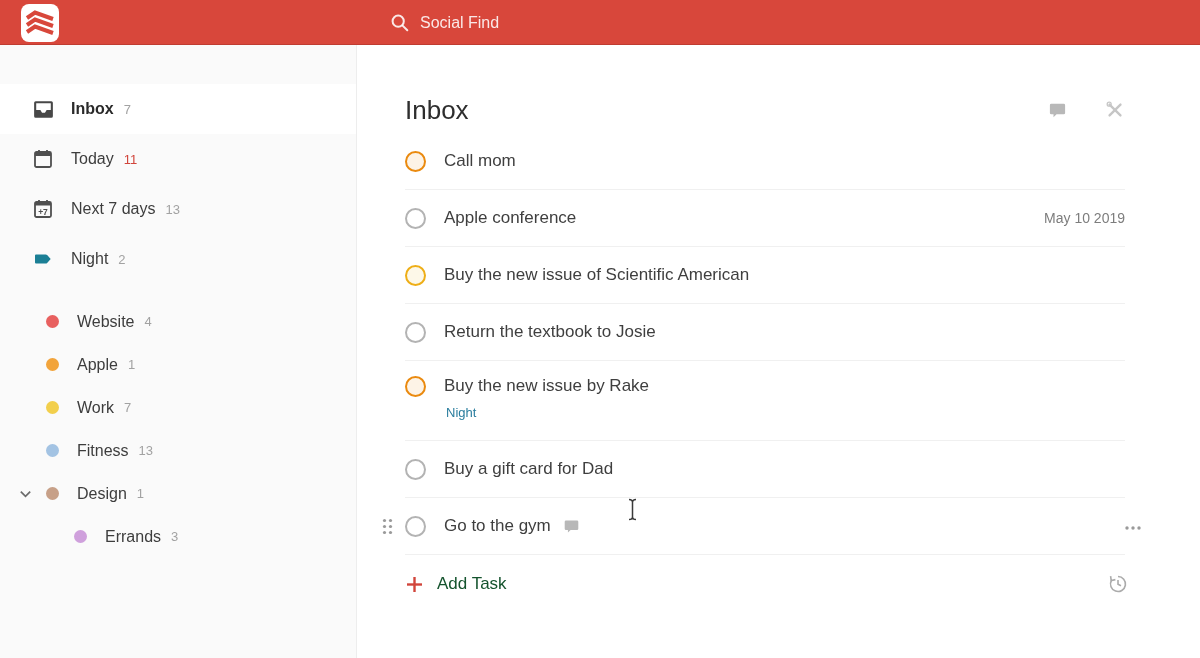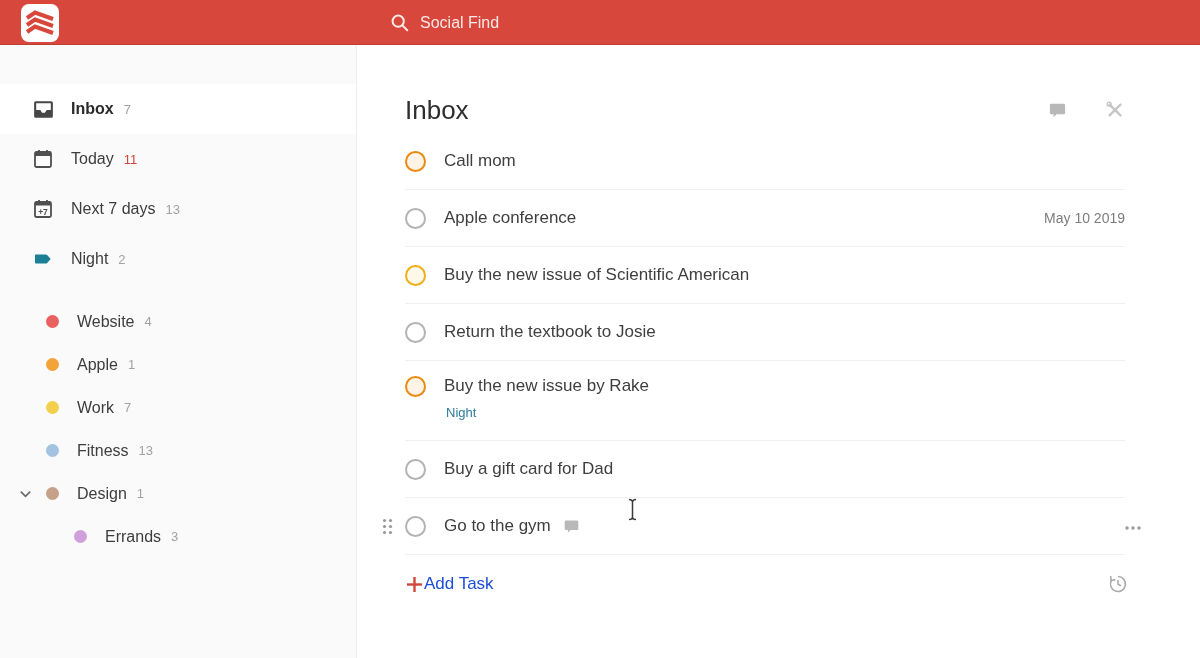--- a/index.html
+++ b/index.html
@@ -98,21 +98,21 @@
   .tlabel {
     position:absolute; left:41px; top:44px; font-size:13px; color:#2a7d9e; cursor:pointer;
   }
   .tcomment { margin-left:12px; display:flex; cursor:pointer; }
   .drag-handle { position:absolute; left:-24px; top:19px; cursor:grab; }
   .more-btn { position:absolute; right:-18px; top:22px; cursor:pointer; }
 
   .addtask-row {
     height:58px; display:flex; align-items:center; position:relative; cursor:pointer;
   }
-  .addtask-label { color:#1d4ed8; font-size:17px; }
+  .addtask-label { color:#14532d; font-size:17px; margin-left:13px; }
   .history-btn { position:absolute; right:-5px; top:17px; cursor:pointer; }
 
   .text-cursor { position:absolute; left:269px; top:453px; pointer-events:none; }
 </style>
 </head>
 <body>
 
 <div class="topbar">
   <div class="logo">
     <svg width="38" height="38" viewBox="0 0 38 38">

